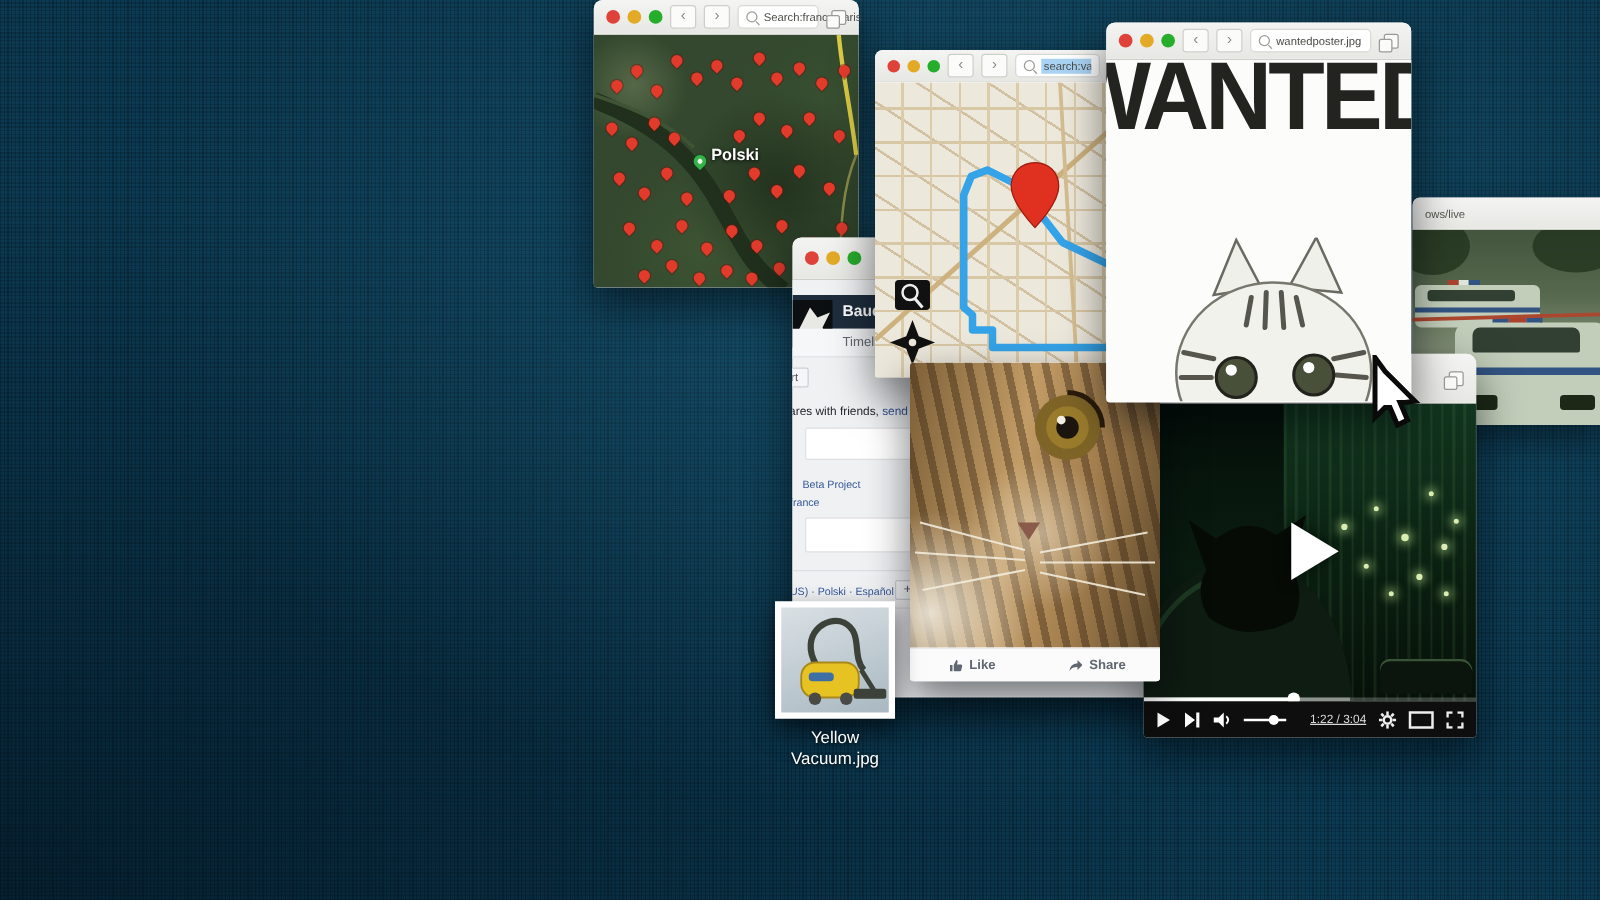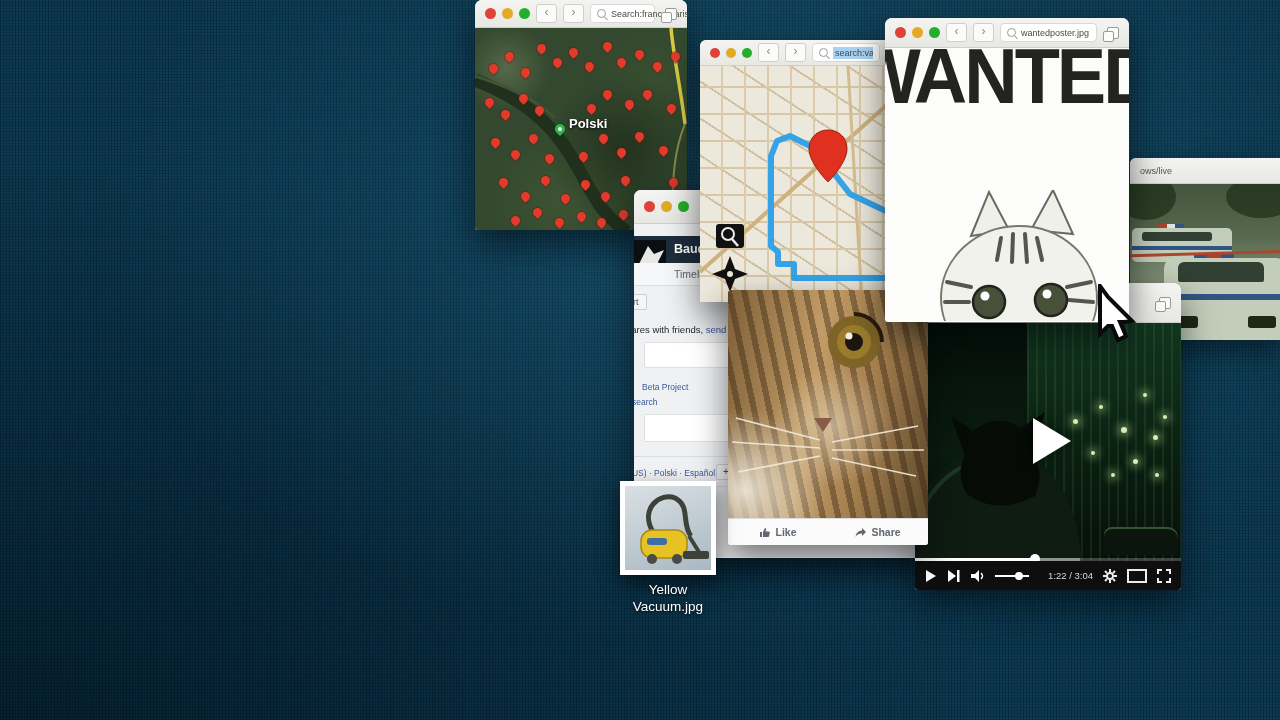--- a/index.html
+++ b/index.html
@@ -114,21 +114,21 @@
   #video-play{position:absolute;left:118px;top:95px;width:0;height:0;
     border-left:38px solid #fff;border-top:23px solid rgba(0,0,0,0);border-bottom:23px solid rgba(0,0,0,0);
     filter:drop-shadow(0 0 6px rgba(0,0,0,.6));}
   #vprog{position:absolute;left:0;bottom:0;width:100%;height:3px;background:rgba(255,255,255,.22);}
   #vprog-buf{position:absolute;left:0;bottom:0;height:3px;width:62%;background:rgba(255,255,255,.40);}
   #vprog-play{position:absolute;left:0;bottom:0;height:3px;width:45%;background:#fff;}
   #vprog-knob{position:absolute;left:calc(45% - 5px);bottom:-3px;width:10px;height:10px;border-radius:50%;background:#fff;}
   #video-controls{height:29px;background:#0e0e0e;border-radius:0 0 3px 3px;display:flex;align-items:center;
     gap:10px;padding:0 10px;box-sizing:border-box;}
   .vc-icon{display:flex;align-items:center;flex:0 0 auto;}
-  #vc-time{color:#d9d9d9;font-size:9.5px;margin-left:auto;white-space:nowrap;}
+  #vc-time{color:#d9d9d9;font-size:9.5px;margin-left:auto;white-space:nowrap;text-decoration:underline;}
   #vc-volline{width:34px;height:2px;background:#fff;position:relative;}
   #vc-volline::after{content:"";position:absolute;left:60%;top:-3px;width:8px;height:8px;border-radius:50%;background:#fff;}
 
   
   #w-news{left:1130px;top:158px;width:150px;height:182px;border-radius:6px 0 0 0;box-shadow:0 10px 26px rgba(0,5,10,.5);}
   #w-news .titlebar{height:26px;border-radius:6px 0 0 0;}
   #news-url{font-size:9px;color:#55554f;}
   #news-body{height:156px;position:relative;overflow:hidden;background:linear-gradient(180deg,#42503e 0,#5b6852 34%,#8d9683 60%,#7d877а 100%);}
   #news-body{background:linear-gradient(180deg,#42503e 0,#5b6852 34%,#8d9683 60%,#7d8779 100%);}
   .tree{position:absolute;border-radius:50%;background:rgba(24,36,20,.75);}
@@ -273,21 +273,21 @@
             <polygon points="2,30 14,6 20,14 30,10 24,22 30,34" fill="#e8e8e4"></polygon>
           </svg>
       </div>
       <div id="fb-name">Baudi M</div>
       <div id="fb-tabrow"></div>
       <div id="fb-timeline">Timeline</div>
       <div id="fb-report">ort</div>
       <div id="fb-msg"><span>hares with friends, </span><a href="#">send her a fr</a></div>
       <div class="fb-box" style="top:118px;height:24px;"></div>
       <div id="fb-link1">Beta Project</div>
-      <div id="fb-link2">search</div>
+      <div id="fb-link2">france</div>
       <div class="fb-box" style="top:190px;height:26px;"></div>
       <div class="fb-div" style="top:232px;"></div>
       <div id="fb-langs">h (US) · Polski · Español</div>
       <div id="fb-langadd">+</div>
       <div class="fb-div" style="top:262px;"></div>
       <div id="fb-ad">ertising · AdChoices ▷</div>
     </div>
   </div>
 
   <div class="window" id="w-van">

